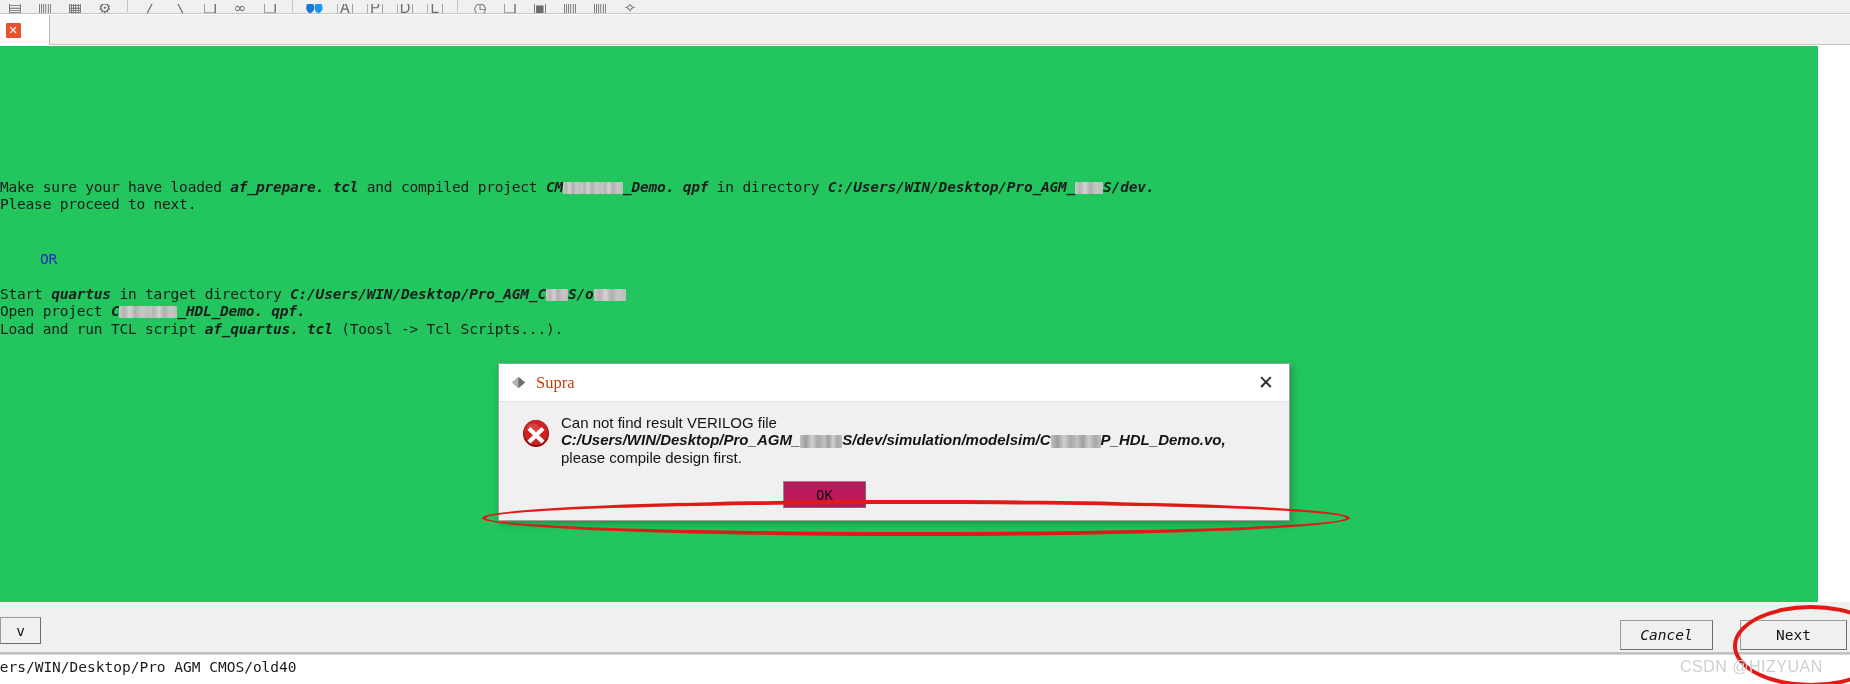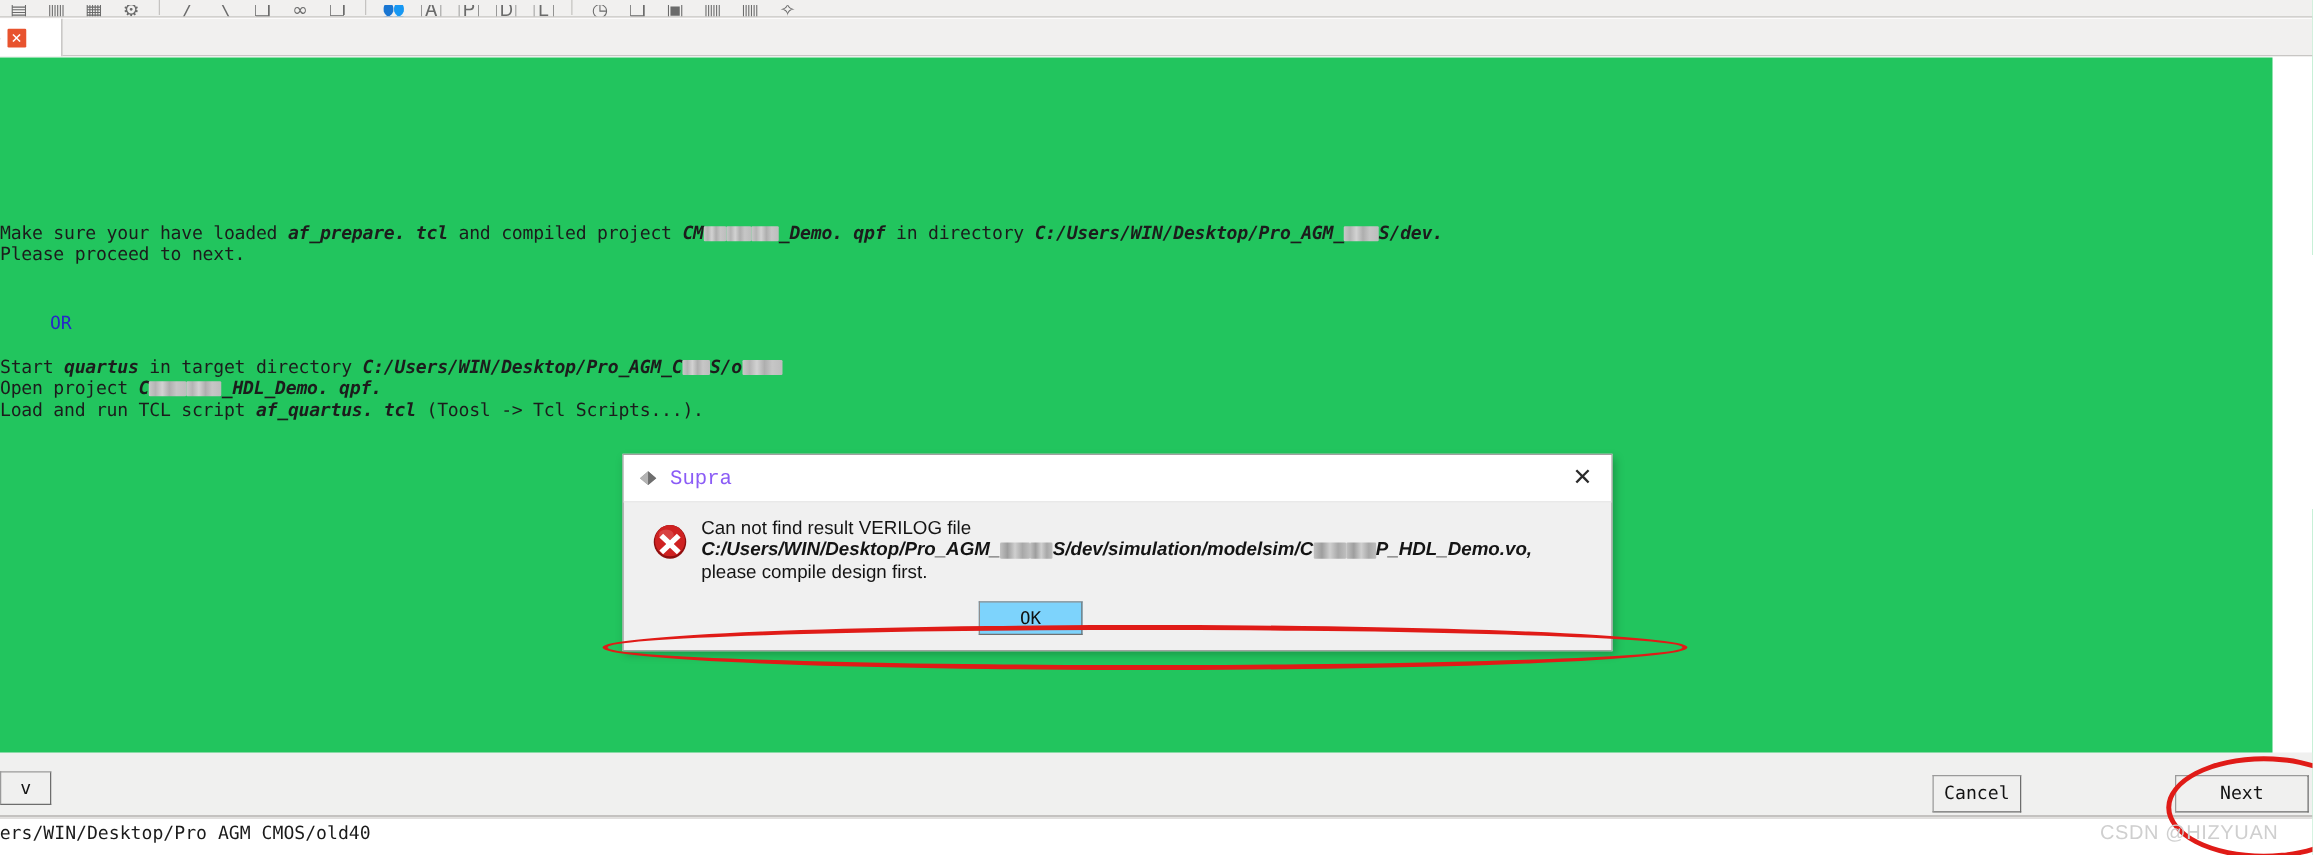--- a/index.html
+++ b/index.html
@@ -156,22 +156,22 @@
     box-sizing: border-box;
   }
   .dlg-app-icon {
     width: 17px;
     height: 13px;
     margin-right: 9px;
     flex: 0 0 auto;
   }
   .dlg-title {
     font-size: 16.5px;
-    color: #8b5cf6;
-    font-family: Liberation Mono, monospace;
+    color: #c2410c;
+    font-family: Liberation Serif, serif;
     flex: 1 1 auto;
   }
   .dlg-close {
     width: 26px;
     height: 26px;
     display: flex;
     align-items: center;
     justify-content: center;
     color: #2b2b2b;
     font-size: 19px;
@@ -206,21 +206,21 @@
   .dlg-msg .redact {
     background: linear-gradient(90deg,#c2c2c2 0%,#9e9e9e 25%,#cfcfcf 50%,#a8a8a8 75%,#bfbfbf 100%);
     height: 13px;
   }
   .ok-button {
     position: absolute;
     left: 284px;
     top: 79px;
     width: 83px;
     height: 27px;
-    background: #7dd3fc;
+    background: #be185d;
     border: 1px solid #8e8e8e;
     border-right-color: #707070;
     border-bottom-color: #707070;
     font-family: "DejaVu Sans Mono", monospace;
     font-size: 14px;
     color: #111;
     display: flex;
     align-items: center;
     justify-content: center;
     box-sizing: border-box;
@@ -272,23 +272,24 @@
     justify-content: center;
     box-sizing: border-box;
   }
   .btn-down {
     left: 0px;
     top: 617px;
     width: 41px;
     height: 27px;
   }
   .btn-cancel {
-    left: 1546px;
+    left: 1620px;
     top: 620px;
-    width: 71px;
+    width: 93px;
+    font-style: italic;
   }
   .btn-next {
     left: 1740px;
     top: 620px;
     width: 107px;
   }
 
   
   .statusbar {
     position: absolute;

